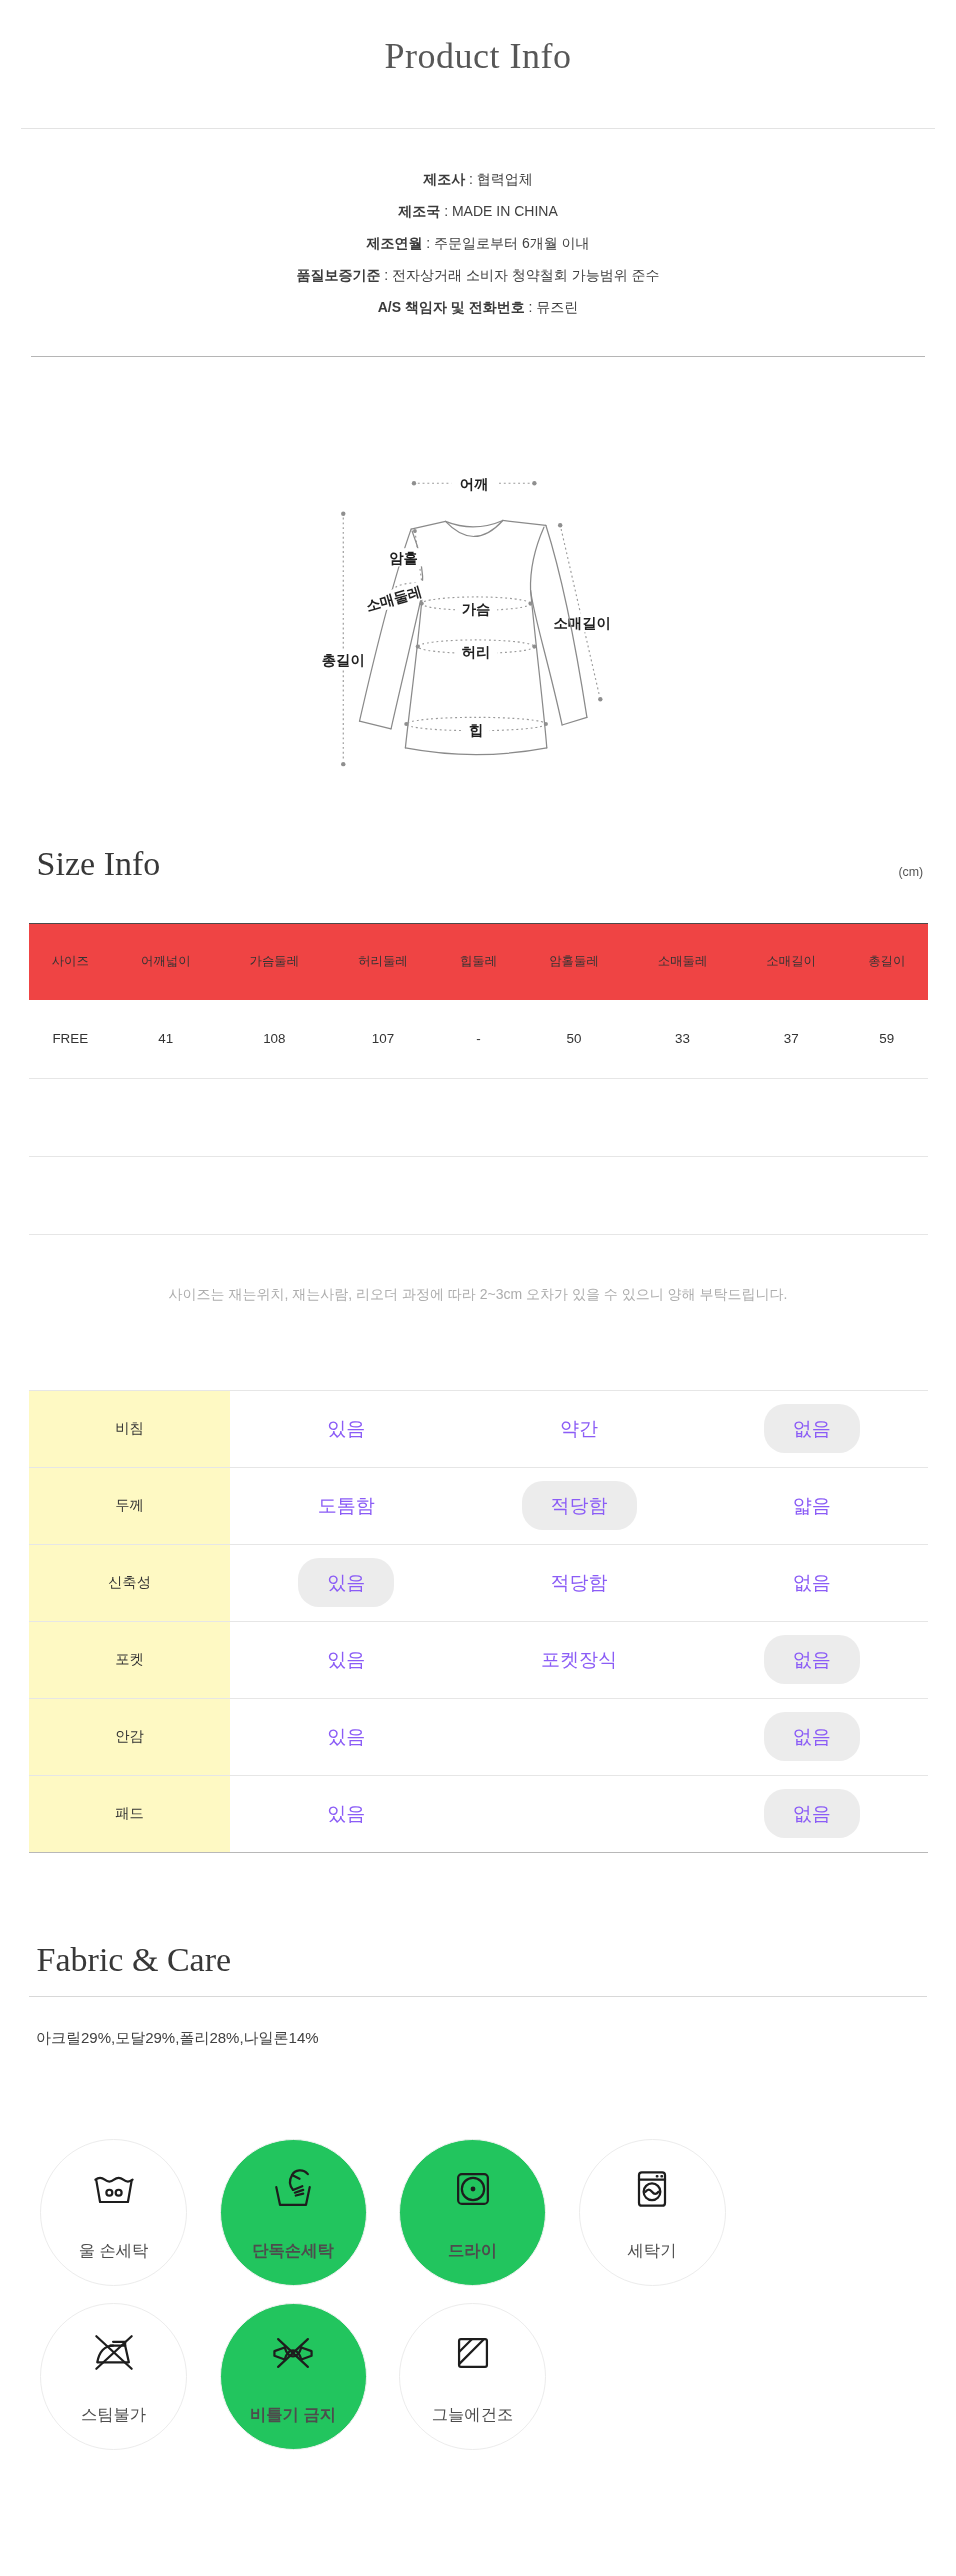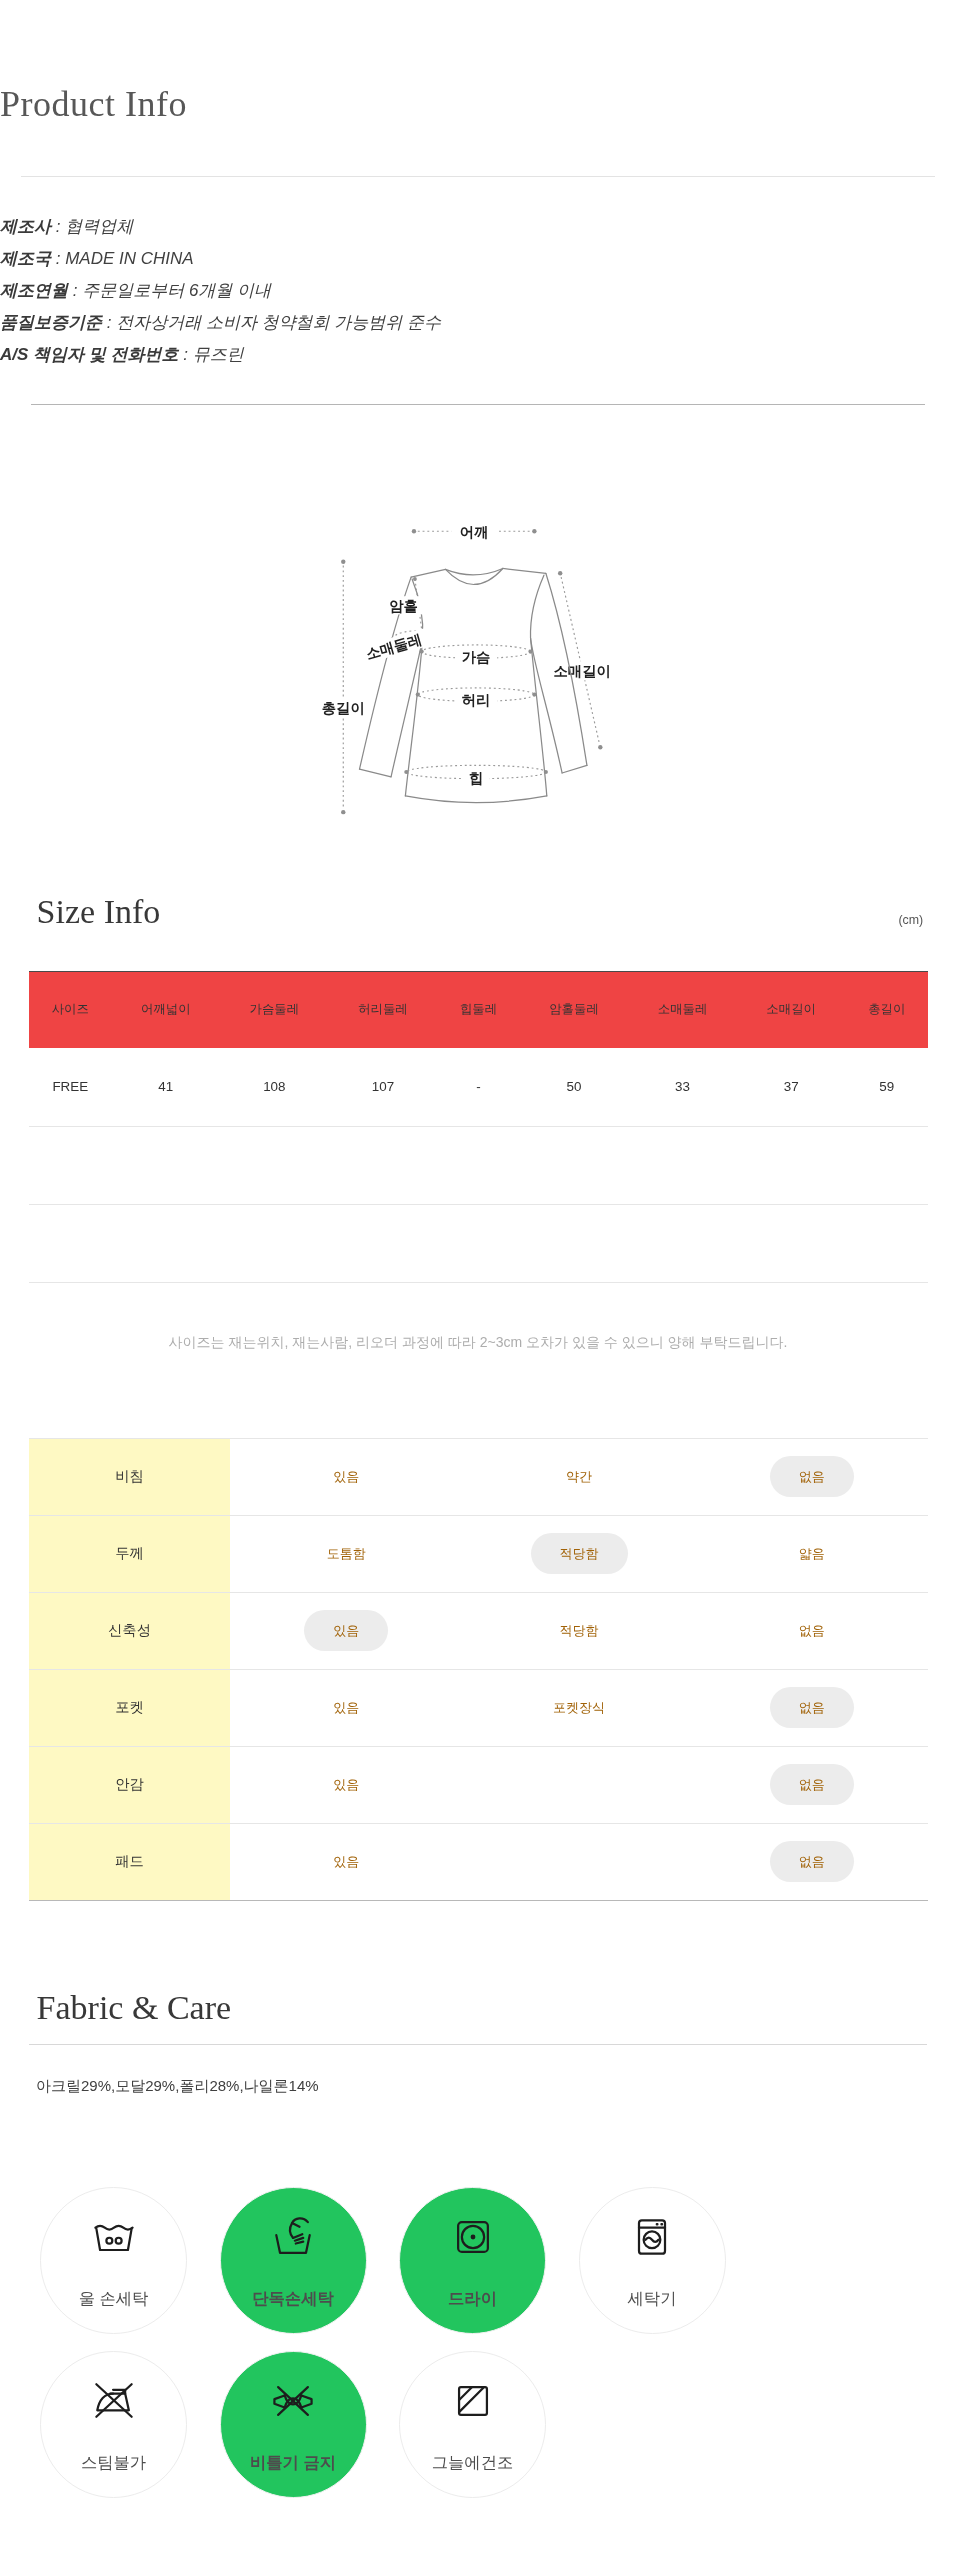--- a/index.html
+++ b/index.html
@@ -1,22 +1,22 @@
 <!DOCTYPE html>
 <html><head>
 <meta charset="utf-8">
 <style>
   html,body{margin:0;padding:0;background:#ffffff;}
   body{width:956px;min-height:2576px;margin:0 auto;font-family:"Liberation Sans","DejaVu Sans",sans-serif;color:#3d3d3d;}
 
   
-  .pi-title{padding-top:82px;font-family:"Liberation Serif","DejaVu Serif",serif;
+  .pi-title{padding-top:34px;text-align:center;font-family:"Liberation Serif","DejaVu Serif",serif;
             font-size:36px;font-weight:400;color:#575757;letter-spacing:0.5px;line-height:44px;}
   .rule-light{border:none;border-top:1px solid #e3e3e3;margin:50px 21px 0 21px;}
-  .info-list{margin-top:34px;font-size:17px;color:#404040;font-style:italic;}
+  .info-list{margin-top:34px;text-align:center;font-size:14px;color:#404040;}
   .info-row{line-height:32px;}
   .info-row b{font-weight:700;color:#3a3a3a;}
   .rule-gray{border:none;border-top:1.9px solid #b5b5b5;margin:32.5px 31px 0 31px;}
 
   
   .diagram-wrap{margin-top:88px;display:flex;justify-content:center;}
   .outline{stroke:#8a8a8a;fill:none;stroke-width:1.3;stroke-linecap:round;stroke-linejoin:round;}
   .dotl{stroke:#9a9a9a;fill:none;stroke-width:1.2;stroke-dasharray:2 3;}
   .enddot{fill:#8f8f8f;}
   .dlbl{font:600 15px "Liberation Sans",sans-serif;fill:#1f1f1f;}
@@ -32,21 +32,21 @@
   .size-note{margin-top:50px;text-align:center;font-size:14px;color:#adadad;line-height:19px;}
 
   
   .attr-table{margin:86px 29px 0 29px;width:899px;border-top:1px solid #e6e6e6;}
   .attr-row{display:flex;height:76px;border-bottom:1px solid #e6e6e6;}
   .attr-row:last-child{border-bottom:1px solid #b8b8b8;}
   .attr-label{width:201px;background:#fef9c3;display:flex;align-items:center;justify-content:center;
               font-size:14.3px;color:#333;}
   .attr-opts{flex:1;display:flex;}
   .attr-cell{flex:1;display:flex;align-items:center;justify-content:center;}
-  .opt-text{font-size:13px;color:#a16207;padding:11.5px 29px;border-radius:21px;white-space:nowrap;}
+  .opt-text{font-size:19px;color:#8b5cf6;padding:11.5px 29px;border-radius:21px;white-space:nowrap;}
   .opt-text.selected{background:#ececec;}
 
   
   .fc-rule{border:none;border-top:1px solid #d8d8d8;margin:15.3px 29px 0 29px;}
   .fc-comp{margin:29px 29px 4px 36px;font-size:15px;color:#404040;line-height:23px;}
   .care-grid{margin:90px 0 0 40px;display:flex;flex-wrap:wrap;width:746px;}
   .care-item{width:145px;height:145px;border-radius:50%;display:flex;flex-direction:column;
              align-items:center;justify-content:center;gap:25px;margin-right:32.5px;margin-bottom:17px;}
   .care-white{background:#ffffff;border:1px solid #ececec;}
   .care-gray{background:#22c55e;border:1px solid #f1f1f1;font-weight:bold;}

